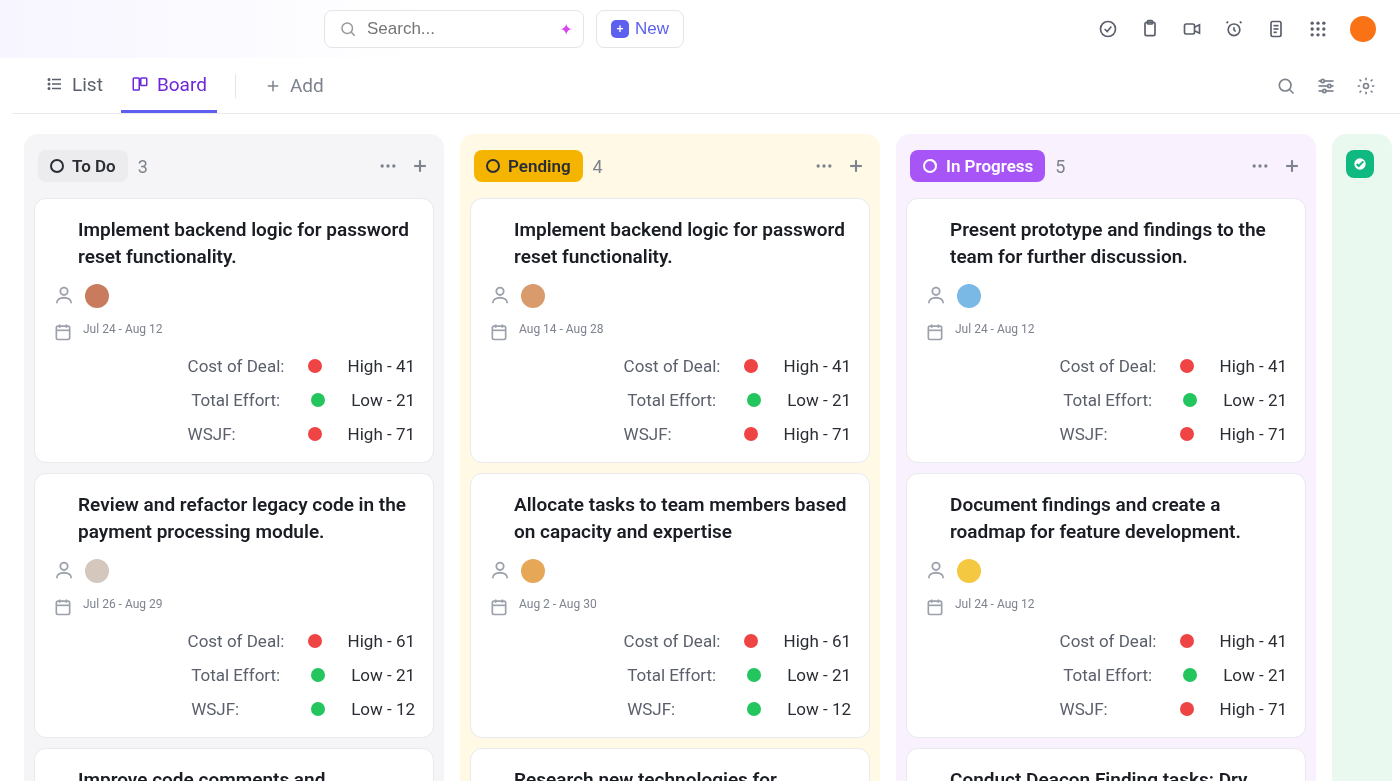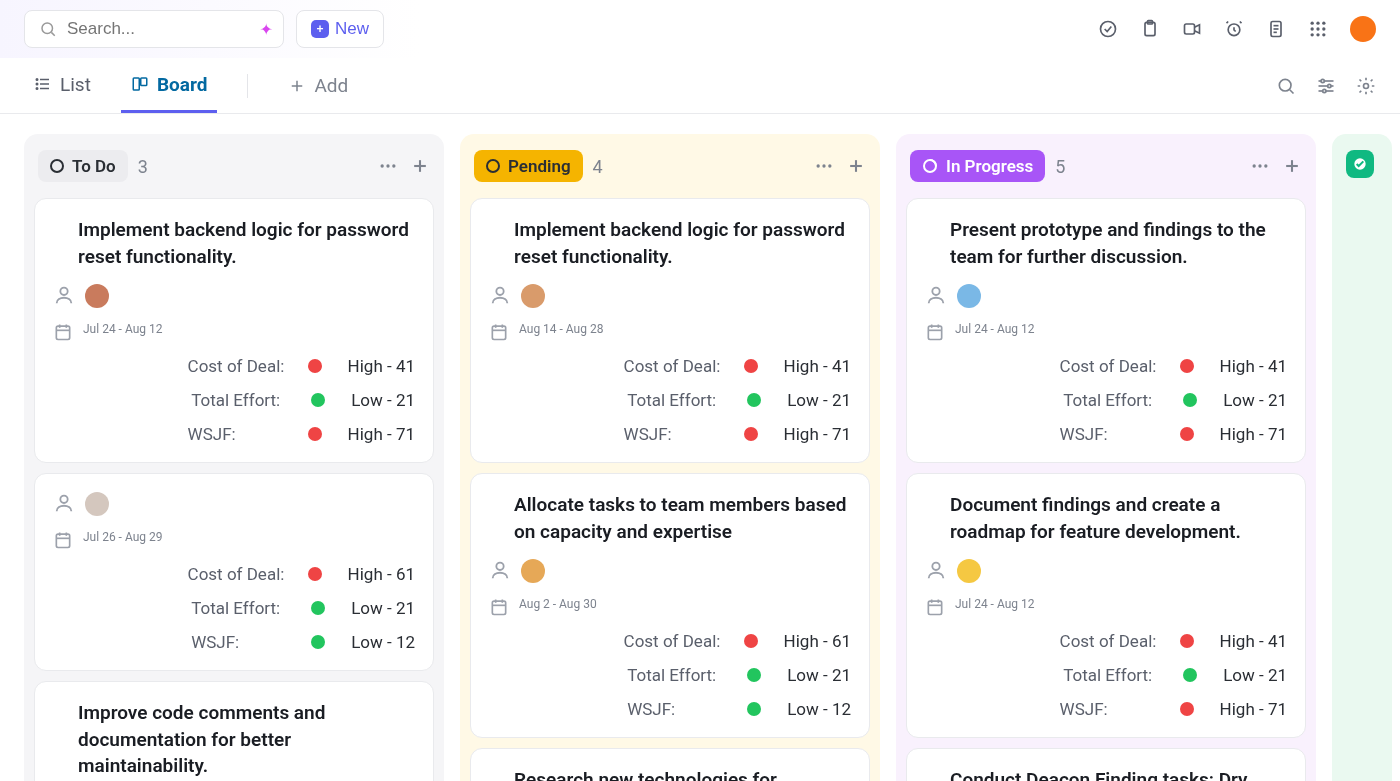--- a/index.html
+++ b/index.html
@@ -1,30 +1,30 @@
 <!DOCTYPE html>
 <html><head>
 <meta charset="utf-8">
 <style>
 * { box-sizing: border-box; margin: 0; padding: 0; }
 body { font-family: -apple-system, BlinkMacSystemFont, "Segoe UI", Roboto, sans-serif; background: #fff; color: #2a2e34; overflow-x: hidden; }
 .top-bar { display: flex; align-items: center; padding: 10px 24px; gap: 12px; background: linear-gradient(90deg, #f7f5ff 0%, #ffffff 30%); }
-.search-wrap { position: relative; display: flex; align-items: center; border: 1px solid #e4e5e9; border-radius: 8px; padding: 8px 14px; width: 260px; background: #fff; }
+.search-wrap { margin-left: 300px; position: relative; display: flex; align-items: center; border: 1px solid #e4e5e9; border-radius: 8px; padding: 8px 14px; width: 260px; background: #fff; }
 .search-wrap .search-icon { color: #999; margin-right: 10px; }
 .search-wrap input { border: none; outline: none; font-size: 17px; color: #7d838e; flex: 1; background: transparent; }
 .sparkle { position: absolute; right: 10px; color: #d946ef; }
 .new-btn { display: inline-flex; align-items: center; gap: 6px; border: 1px solid #e4e5e9; border-radius: 8px; padding: 8px 14px; color: #5d5fef; font-size: 17px; font-weight: 500; background: #fff; cursor: pointer; }
 .new-btn .plus-badge { width: 18px; height: 18px; border-radius: 5px; background: #5d5fef; color: #fff; display: inline-flex; align-items: center; justify-content: center; font-size: 12px; font-weight: bold; }
 .top-spacer { flex: 1; }
 .top-icons { display: flex; align-items: center; gap: 22px; }
 .top-icons .icon { color: #5a5f6b; cursor: pointer; display: inline-flex; }
 .avatar-sm { width: 26px; height: 26px; border-radius: 50%; background: #f97316; display: inline-block; }
-.view-bar { display: flex; align-items: center; padding: 0 24px; border-bottom: 1px solid #e9eaed; height: 56px; gap: 20px; }
+.view-bar { display: flex; align-items: center; padding: 0 24px; border-bottom: 1px solid #e9eaed; height: 56px; gap: 8px; margin-left: 12px; }
 .view-item { display: inline-flex; align-items: center; gap: 8px; padding: 14px 10px; color: #5a5f6b; font-size: 19px; cursor: pointer; border-bottom: 3px solid transparent; }
-.view-item.active { color: #0369a1; font-weight: 700; border-bottom-color: #5d5fef; }
+.view-item.active { color: #6d28d9; font-weight: 400; border-bottom-color: #5d5fef; }
 .view-divider { width: 1px; height: 24px; background: #e4e5e9; margin: 0 10px; }
 .view-add { display: inline-flex; align-items: center; gap: 8px; color: #7d838e; font-size: 19px; cursor: pointer; padding: 10px; }
 .view-spacer { flex: 1; }
 .view-actions { display: flex; align-items: center; gap: 20px; color: #7d838e; }
 .view-actions .icon { cursor: pointer; display: inline-flex; }
 .board { display: flex; gap: 16px; padding: 20px 24px; overflow-x: auto; }
 .column { min-width: 420px; max-width: 420px; border-radius: 14px; padding: 10px; display: flex; flex-direction: column; gap: 10px; }
 .col-todo { background: #f5f5f7; }
 .col-pending { background: #fff9e6; }
 .col-progress { background: #f9f1fd; }
@@ -248,20 +248,21 @@
       <div class="metric-row">
           <span class="metric-label">WSJF:</span>
           <span class="metric-val">
             <span class="dot dot-high"></span>
             <span>High - 71</span>
           </span>
         </div>
     </div>
 
     <div class="card">
+      <div class="card-title">Review and refactor legacy code in the payment processing module.</div>
       <div class="card-row">
         <span class="icon">
             <svg width="22" height="22" viewBox="0 0 24 24" fill="none" stroke="currentColor" stroke-width="2">
               <circle cx="12" cy="8" r="4"></circle>
               <path d="M4 21c0-4 4-6 8-6s8 2 8 6"></path>
             </svg>
           </span>
         <span class="user-avatar" style="background:#d4c7be;"></span>
       </div>
       <div class="card-row">

